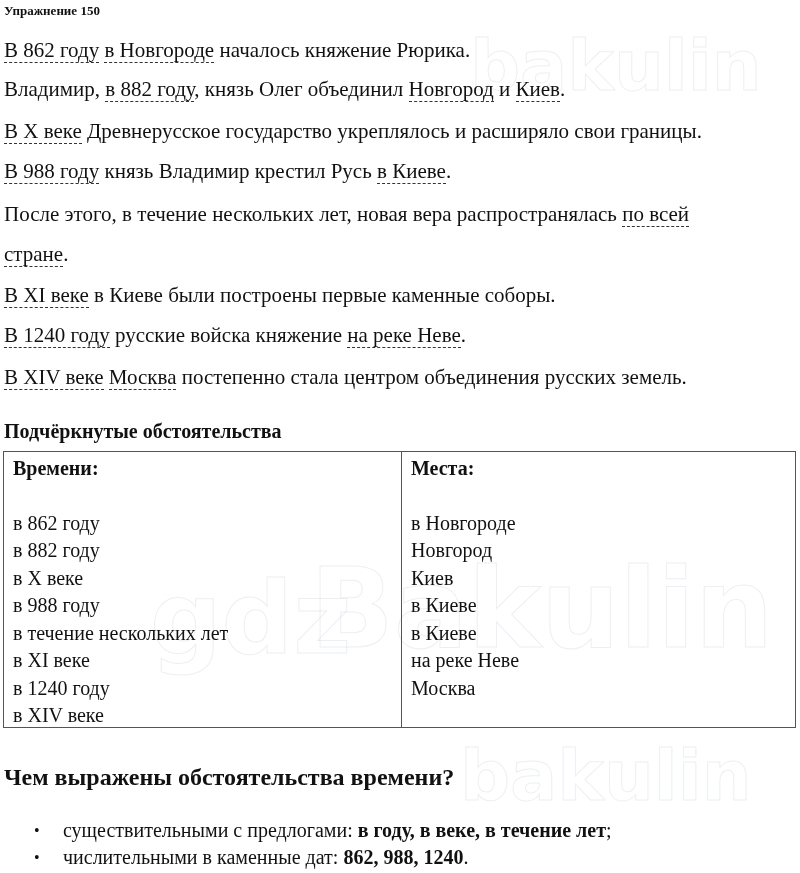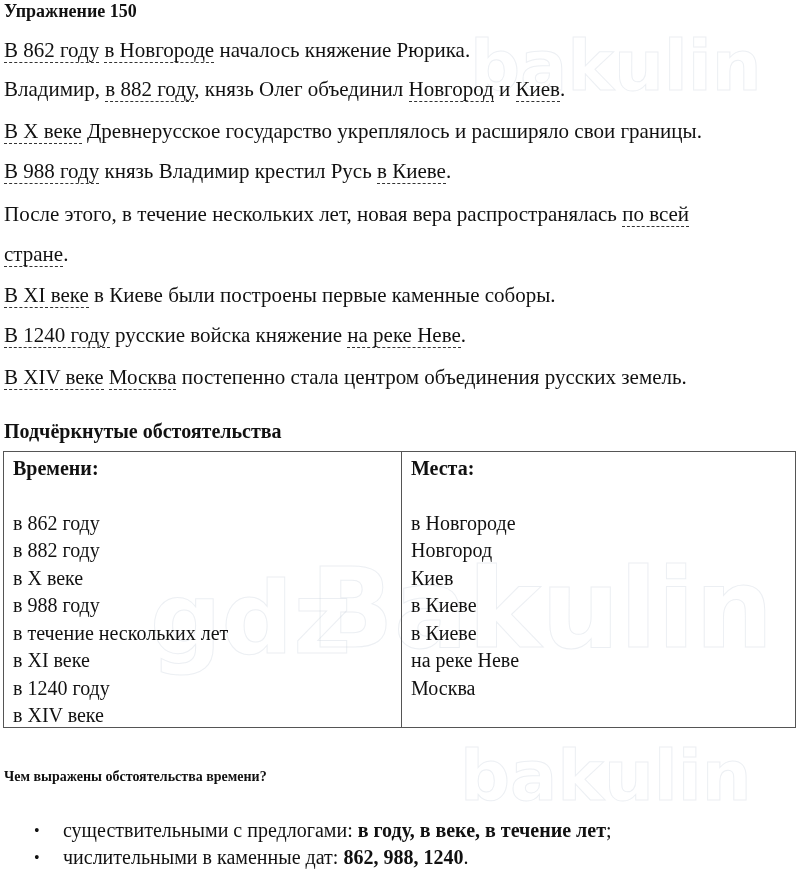--- a/index.html
+++ b/index.html
@@ -3,21 +3,21 @@
   <meta charset="utf-8">
   <style>
     html, body { margin: 0; padding: 0; background: #ffffff; }
     body {
       width: 800px; height: 873px; overflow: hidden; position: relative;
       font-family: "Liberation Serif", "DejaVu Serif", serif;
       color: #111111;
     }
     .title {
       position: absolute; left: 4px; top: 0px;
-      font-size: 18px; font-weight: bold; line-height: 22px;
+      font-size: 13px; font-weight: bold; line-height: 22px;
     }
     .sentence {
       position: absolute; left: 4px;
       font-size: 21px; line-height: 26px; white-space: nowrap; font-family: Liberation Serif, serif;
     }
     .u {
       text-decoration: none;
       border-bottom: 1.6px dashed #333;
       padding-bottom: 0px;
     }
@@ -30,21 +30,21 @@
       border: 1.5px solid #555; box-sizing: border-box;
       display: flex;
       justify-content: space-between;
     }
     .col { box-sizing: border-box; padding: 3px 0 0 9px; font-size: 20px; line-height: 27.5px; }
     .col.left { width: 398px; border-right: 1.5px solid #555; }
     .col.right { flex: 1; }
     .col-head { font-weight: bold; margin-bottom: 27px; }
     .q-heading {
       position: absolute; left: 4px; top: 764px;
-      font-size: 14px; font-weight: bold; line-height: 26px;
+      font-size: 24px; font-weight: bold; line-height: 26px;
     }
     .bullets { position: absolute; left: 0; top: 817px; font-size: 20px; line-height: 27px; }
     .bullet { position: relative; padding-left: 63px; white-space: nowrap; }
     .bullet .dot { position: absolute; left: 34px; top: 0; font-size: 16px; }
     .b { font-weight: bold; }
     .watermark {
       position: absolute; font-family: "DejaVu Sans", sans-serif; font-weight: bold;
       color: transparent; -webkit-text-stroke: 1px rgba(200,210,220,0.35);
       pointer-events: none;
       text-align: center;

